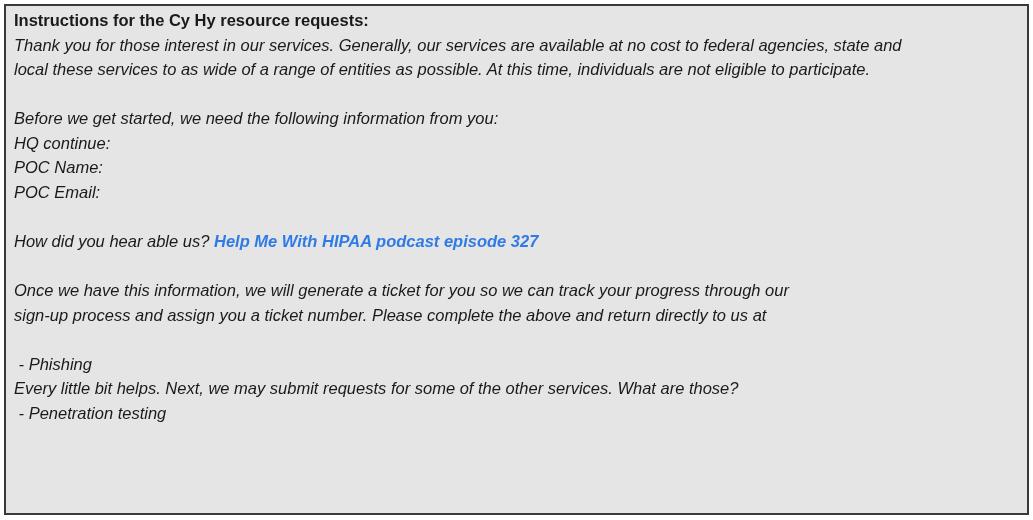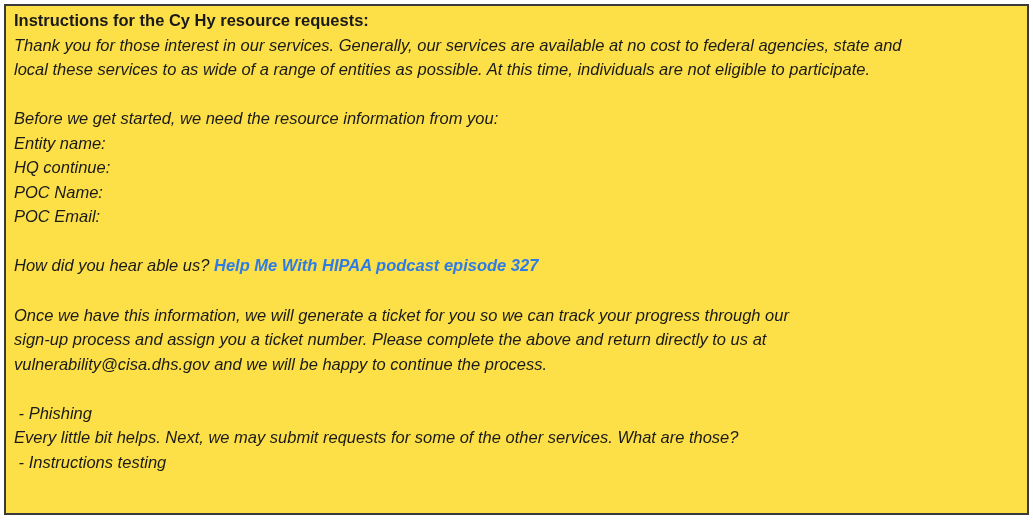--- a/index.html
+++ b/index.html
@@ -18,21 +18,21 @@
   .frame {
     position: absolute;
     left: 4px;
     top: 4px;
     right: 4px;
     bottom: 5px;
     border: 2px solid #3a3a3a;
     box-sizing: border-box;
     padding: 2px 8px 0 8px;
     overflow: hidden;
-    background: #fde047;
+    background: #e5e5e5;
   }
   .line {
     height: 24.55px;
     line-height: 24.55px;
     font-size: 16.5px;
     font-style: italic;
     color: var(--text, #1a1a1a);
     white-space: pre;
   }
   .heading {
@@ -55,36 +55,34 @@
 <div class="screenshot">
   <div class="frame">
 
     <div class="line heading">Instructions for the Cy Hy resource requests:</div>
 
     <div class="line">Thank you for those interest in our services. Generally, our services are available at no cost to federal agencies, state and</div>
     <div class="line">local these services to as wide of a range of entities as possible. At this time, individuals are not eligible to participate.</div>
 
     <div class="line"></div>
 
-    <div class="line">Before we get started, we need the resource information from you:</div>
-    <div class="line">Entity name:</div>
+    <div class="line">Before we get started, we need the following information from you:</div>
     <div class="line">HQ continue:</div>
     <div class="line">POC Name:</div>
     <div class="line">POC Email:</div>
 
     <div class="line"></div>
 
     <div class="line"><span>How did you hear able us? </span><a class="link">Help Me With HIPAA podcast episode 327</a></div>
 
     <div class="line"></div>
 
     <div class="line">Once we have this information, we will generate a ticket for you so we can track your progress through our</div>
     <div class="line">sign-up process and assign you a ticket number. Please complete the above and return directly to us at</div>
-    <div class="line">vulnerability@cisa.dhs.gov and we will be happy to continue the process.</div>
 
     <div class="line"></div>
 
     <div class="line"> - Phishing</div>
     <div class="line">Every little bit helps. Next, we may submit requests for some of the other services. What are those?</div>
-    <div class="line"> - Instructions testing</div>
+    <div class="line"> - Penetration testing</div>
 
   </div>
 </div>
 
 </body></html>

